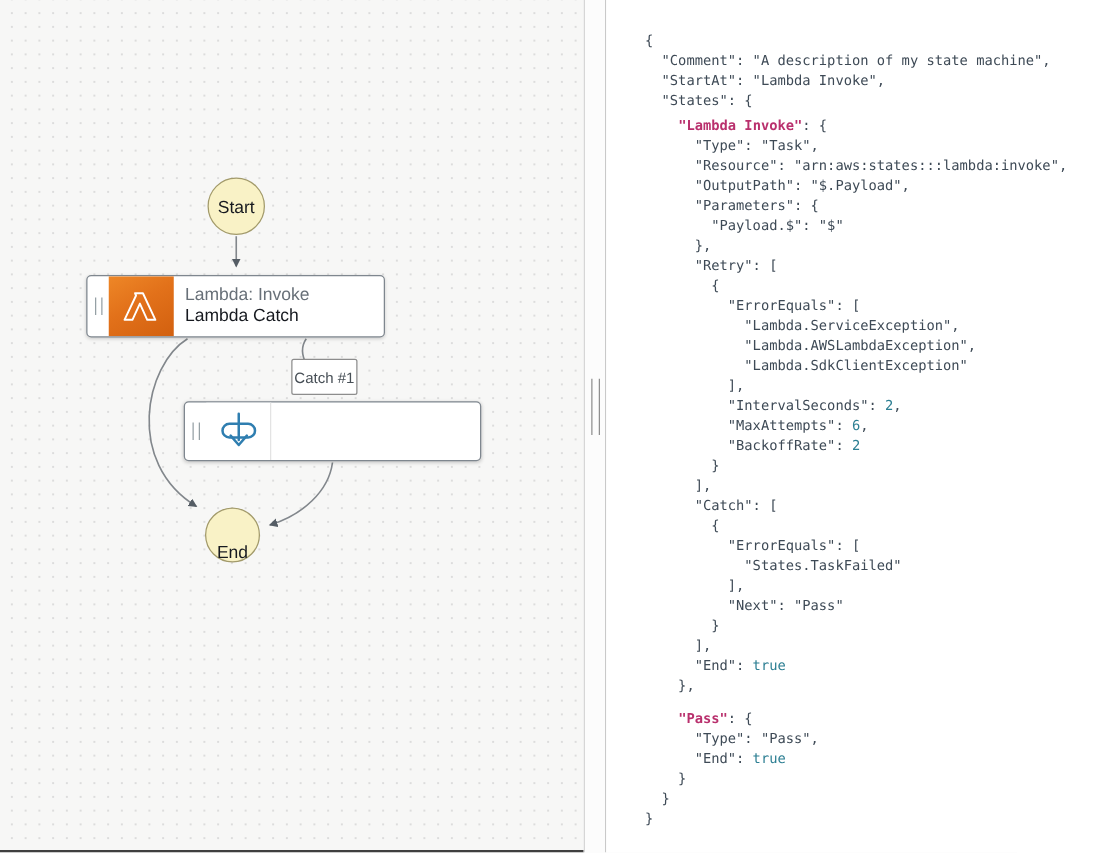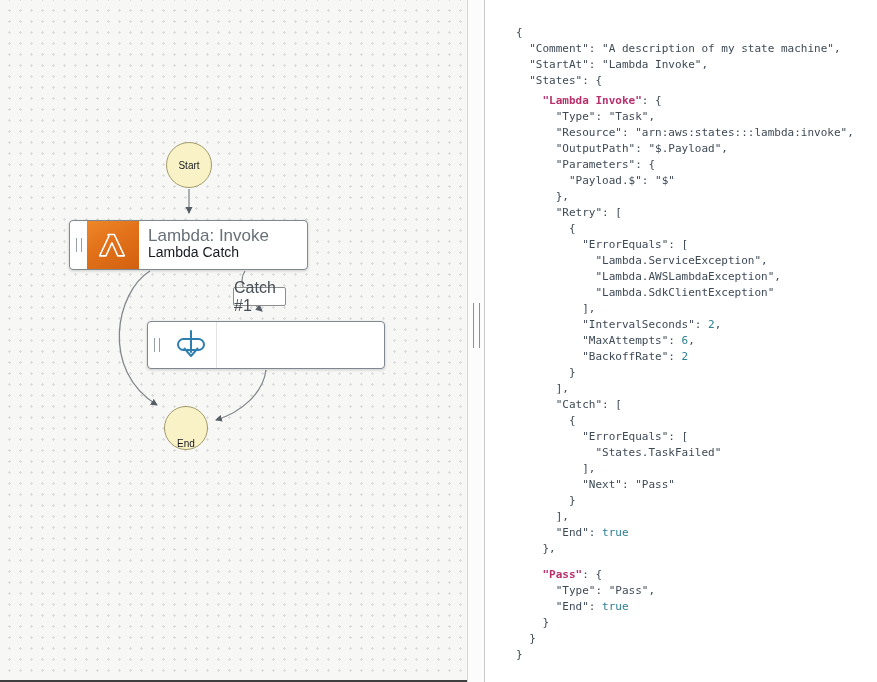--- a/index.html
+++ b/index.html
@@ -13,45 +13,45 @@
     background-color:#f7f7f6;
     background-image:radial-gradient(#dcdcdc 1.1px, transparent 1.2px);
     background-size:11px 11px; background-position:4px 5px;
     border-bottom:2px solid #3f3f3f;
   }
   .edges { position:absolute; left:0; top:0; }
 
   .terminal {
     position:absolute; border-radius:50%; background:#f9f2c6;
     border:1px solid #a29a6a; display:flex; align-items:center; justify-content:center;
-    font-size:10px; color:#16191f;
+    font-size:14px; color:#16191f;
   }
   .terminal.start { left:166px; top:142px; width:46px; height:46px; }
   .terminal.end   { left:164px; top:406px; width:44px; height:44px;align-items:flex-end; }
 
   .node {
     position:absolute; background:#fff; border:1px solid #7f878f; border-radius:4px;
     display:flex; align-items:stretch; box-shadow:0 1px 3px rgba(0,0,0,.18);
     cursor:grab; overflow:hidden;
   }
   .node.lambda { left:69px;  top:220px; width:239px; height:50px; }
   .node.pass   { left:147px; top:321px; width:238px; height:48px; }
   .grip-strip { width:17px; flex:none; display:flex; align-items:center; justify-content:center; }
   .grip { width:6px; height:14px; border-left:1.5px solid #95a0a5; border-right:1.5px solid #95a0a5; }
   .icon { width:52px; flex:none; display:flex; align-items:center; justify-content:center; }
   .icon.orange { background:linear-gradient(150deg,#ee8727 0%,#e2711a 45%,#d2600f 100%); }
   .icon.passbg { background:#fff; border-right:1px solid #e3e3e3; }
   .ntext { display:flex; flex-direction:column; justify-content:center; padding-left:9px; gap:2px; }
-  .sub { font-size:17px; color:#687078; line-height:13px; }
+  .sub { font-size:14px; color:#687078; line-height:13px; }
   .ttl { font-size:14px; color:#16191f; line-height:17px; }
 
   .edge-label {
-    position:absolute; left:233px; top:287px; width:53px; height:19px;
+    position:absolute; left:233px; top:287px; width:53px; height:29px;
     background:#fff; border:1px solid #8d8d8d; border-radius:2px;
-    font-size:16px; color:#474f56; display:flex; align-items:center; justify-content:center;
+    font-size:12px; color:#474f56; display:flex; align-items:center; justify-content:center;
     z-index:3; cursor:pointer;
   }
 
   
   .divider {
     position:relative; width:18px; height:682px; flex:none; background:#fcfcfc;
     border-left:1px solid #d6d6d6; border-right:1px solid #c9c9c9; cursor:col-resize;
   }
   .resize-handle { position:absolute; left:5px; top:303px; width:7px; height:45px;
     border-left:1.5px solid #8f8f8f; border-right:1.5px solid #8f8f8f; }

